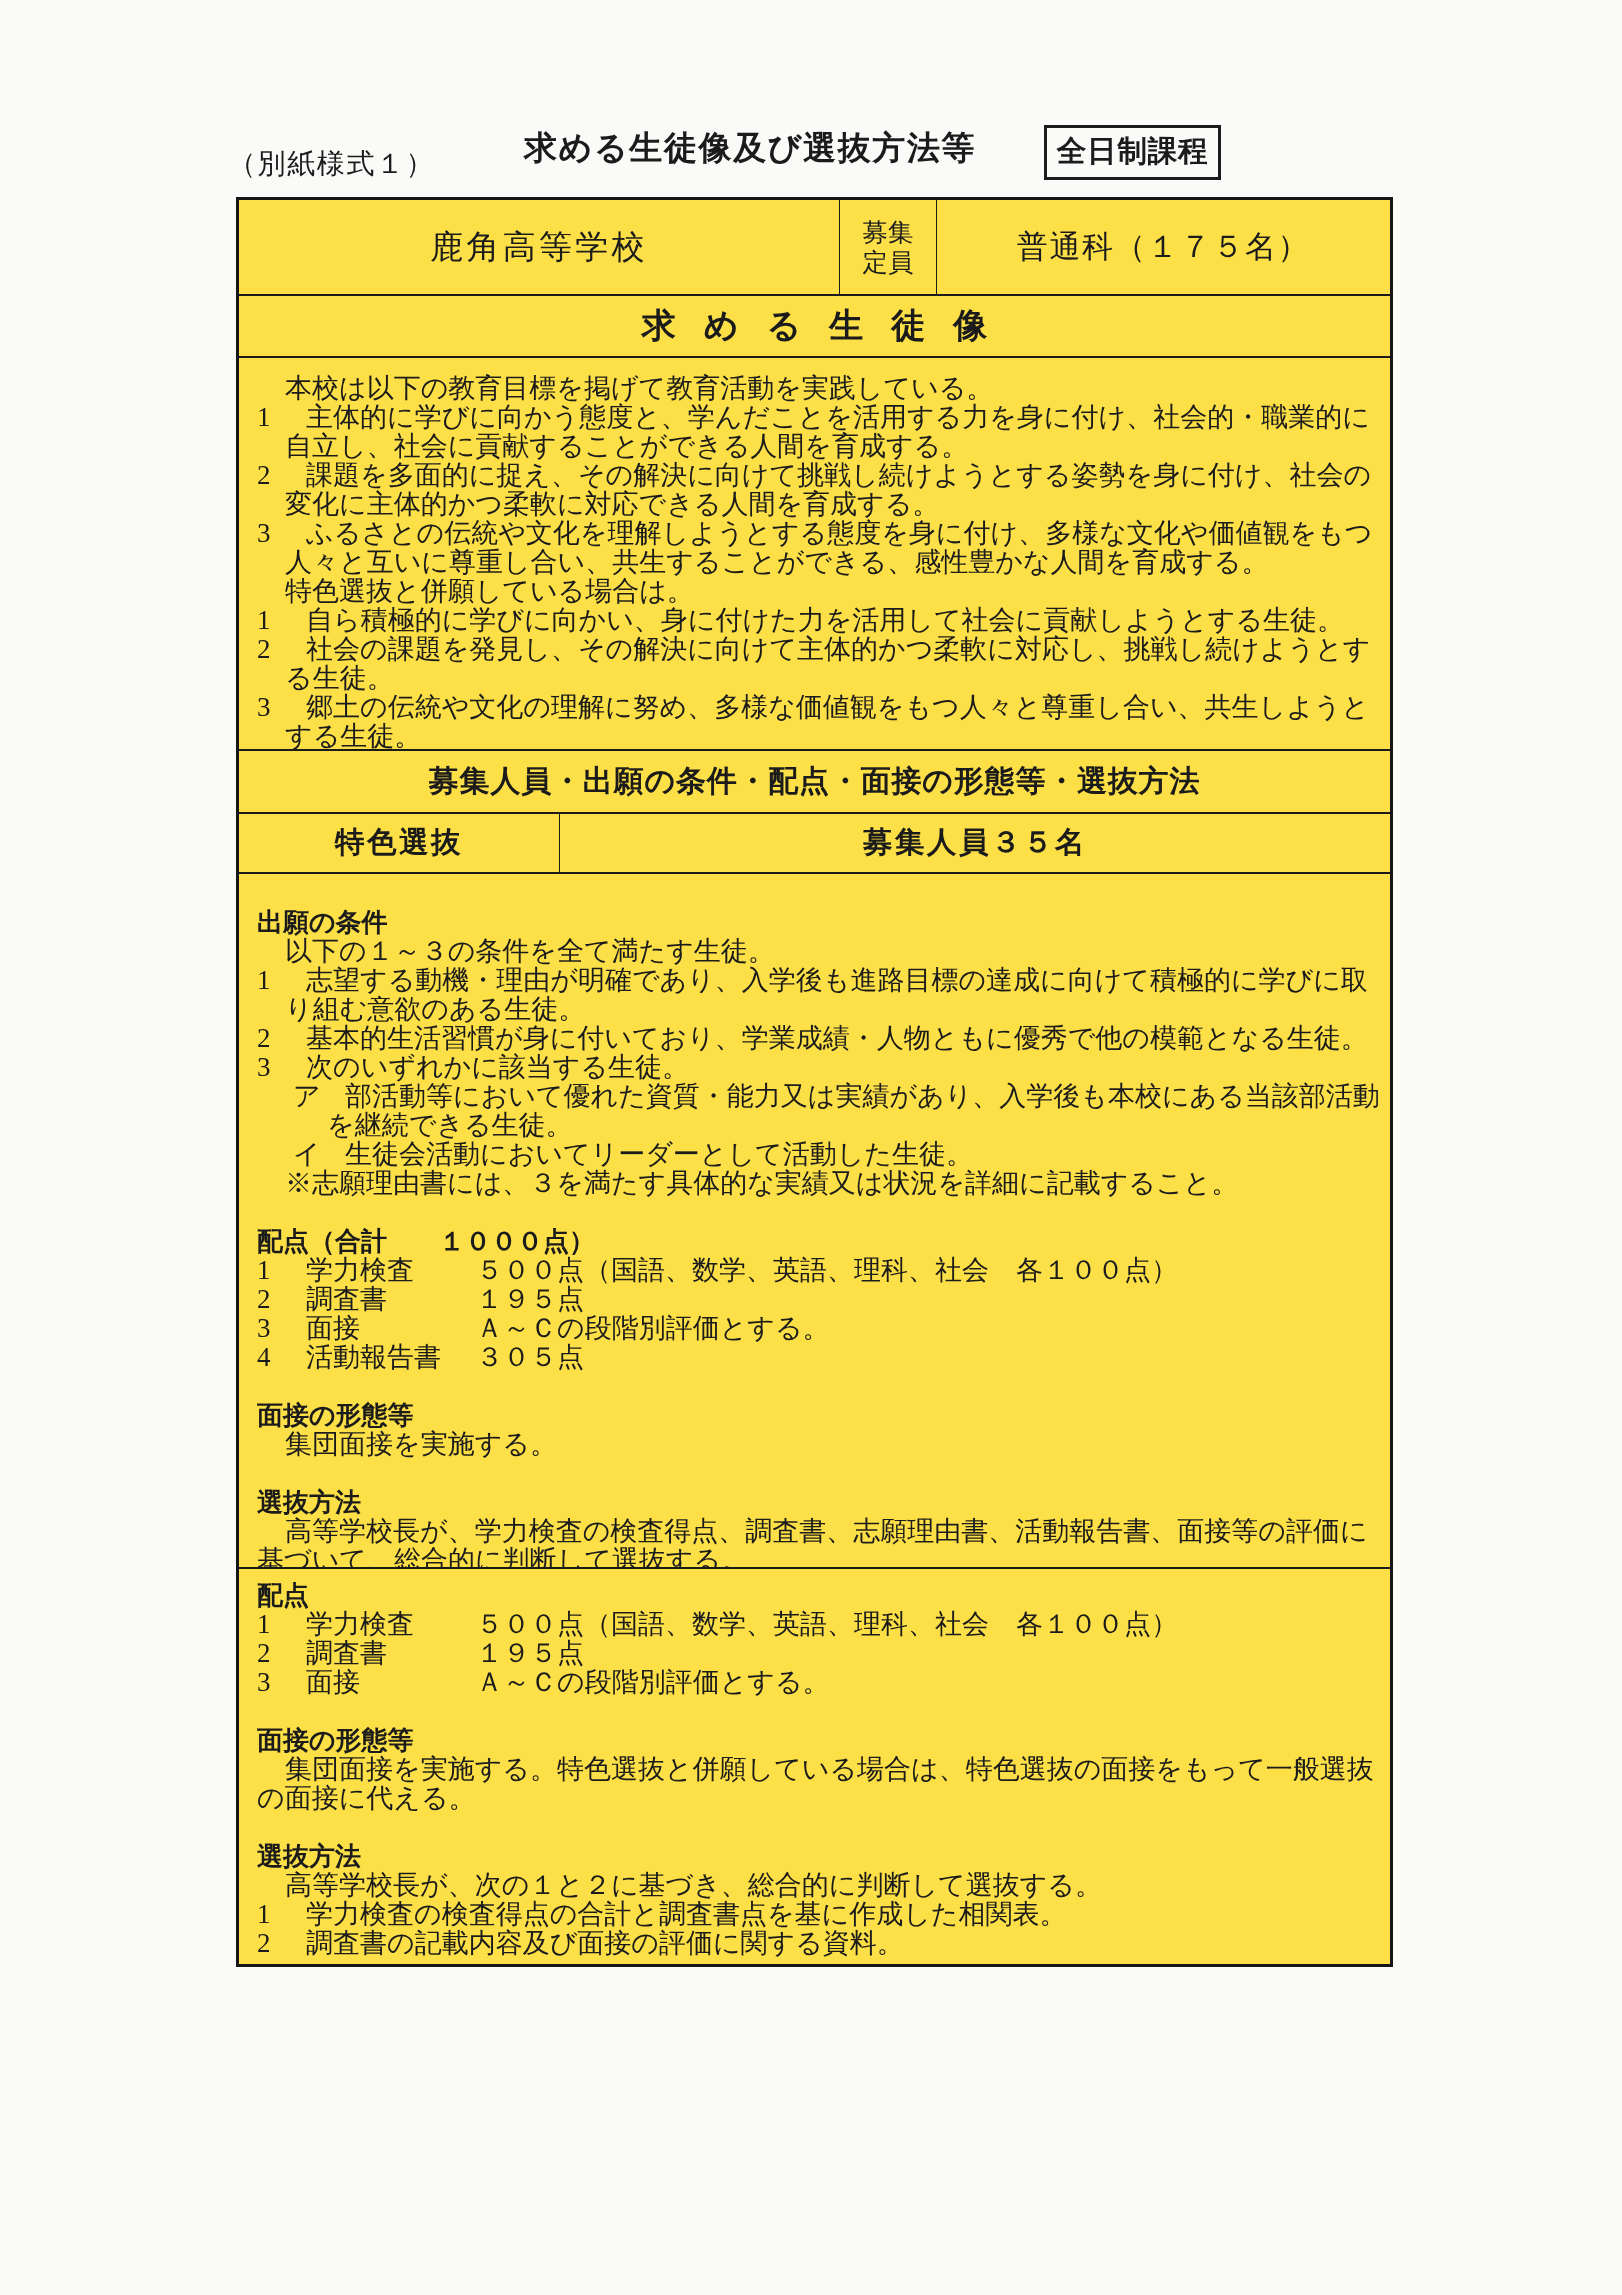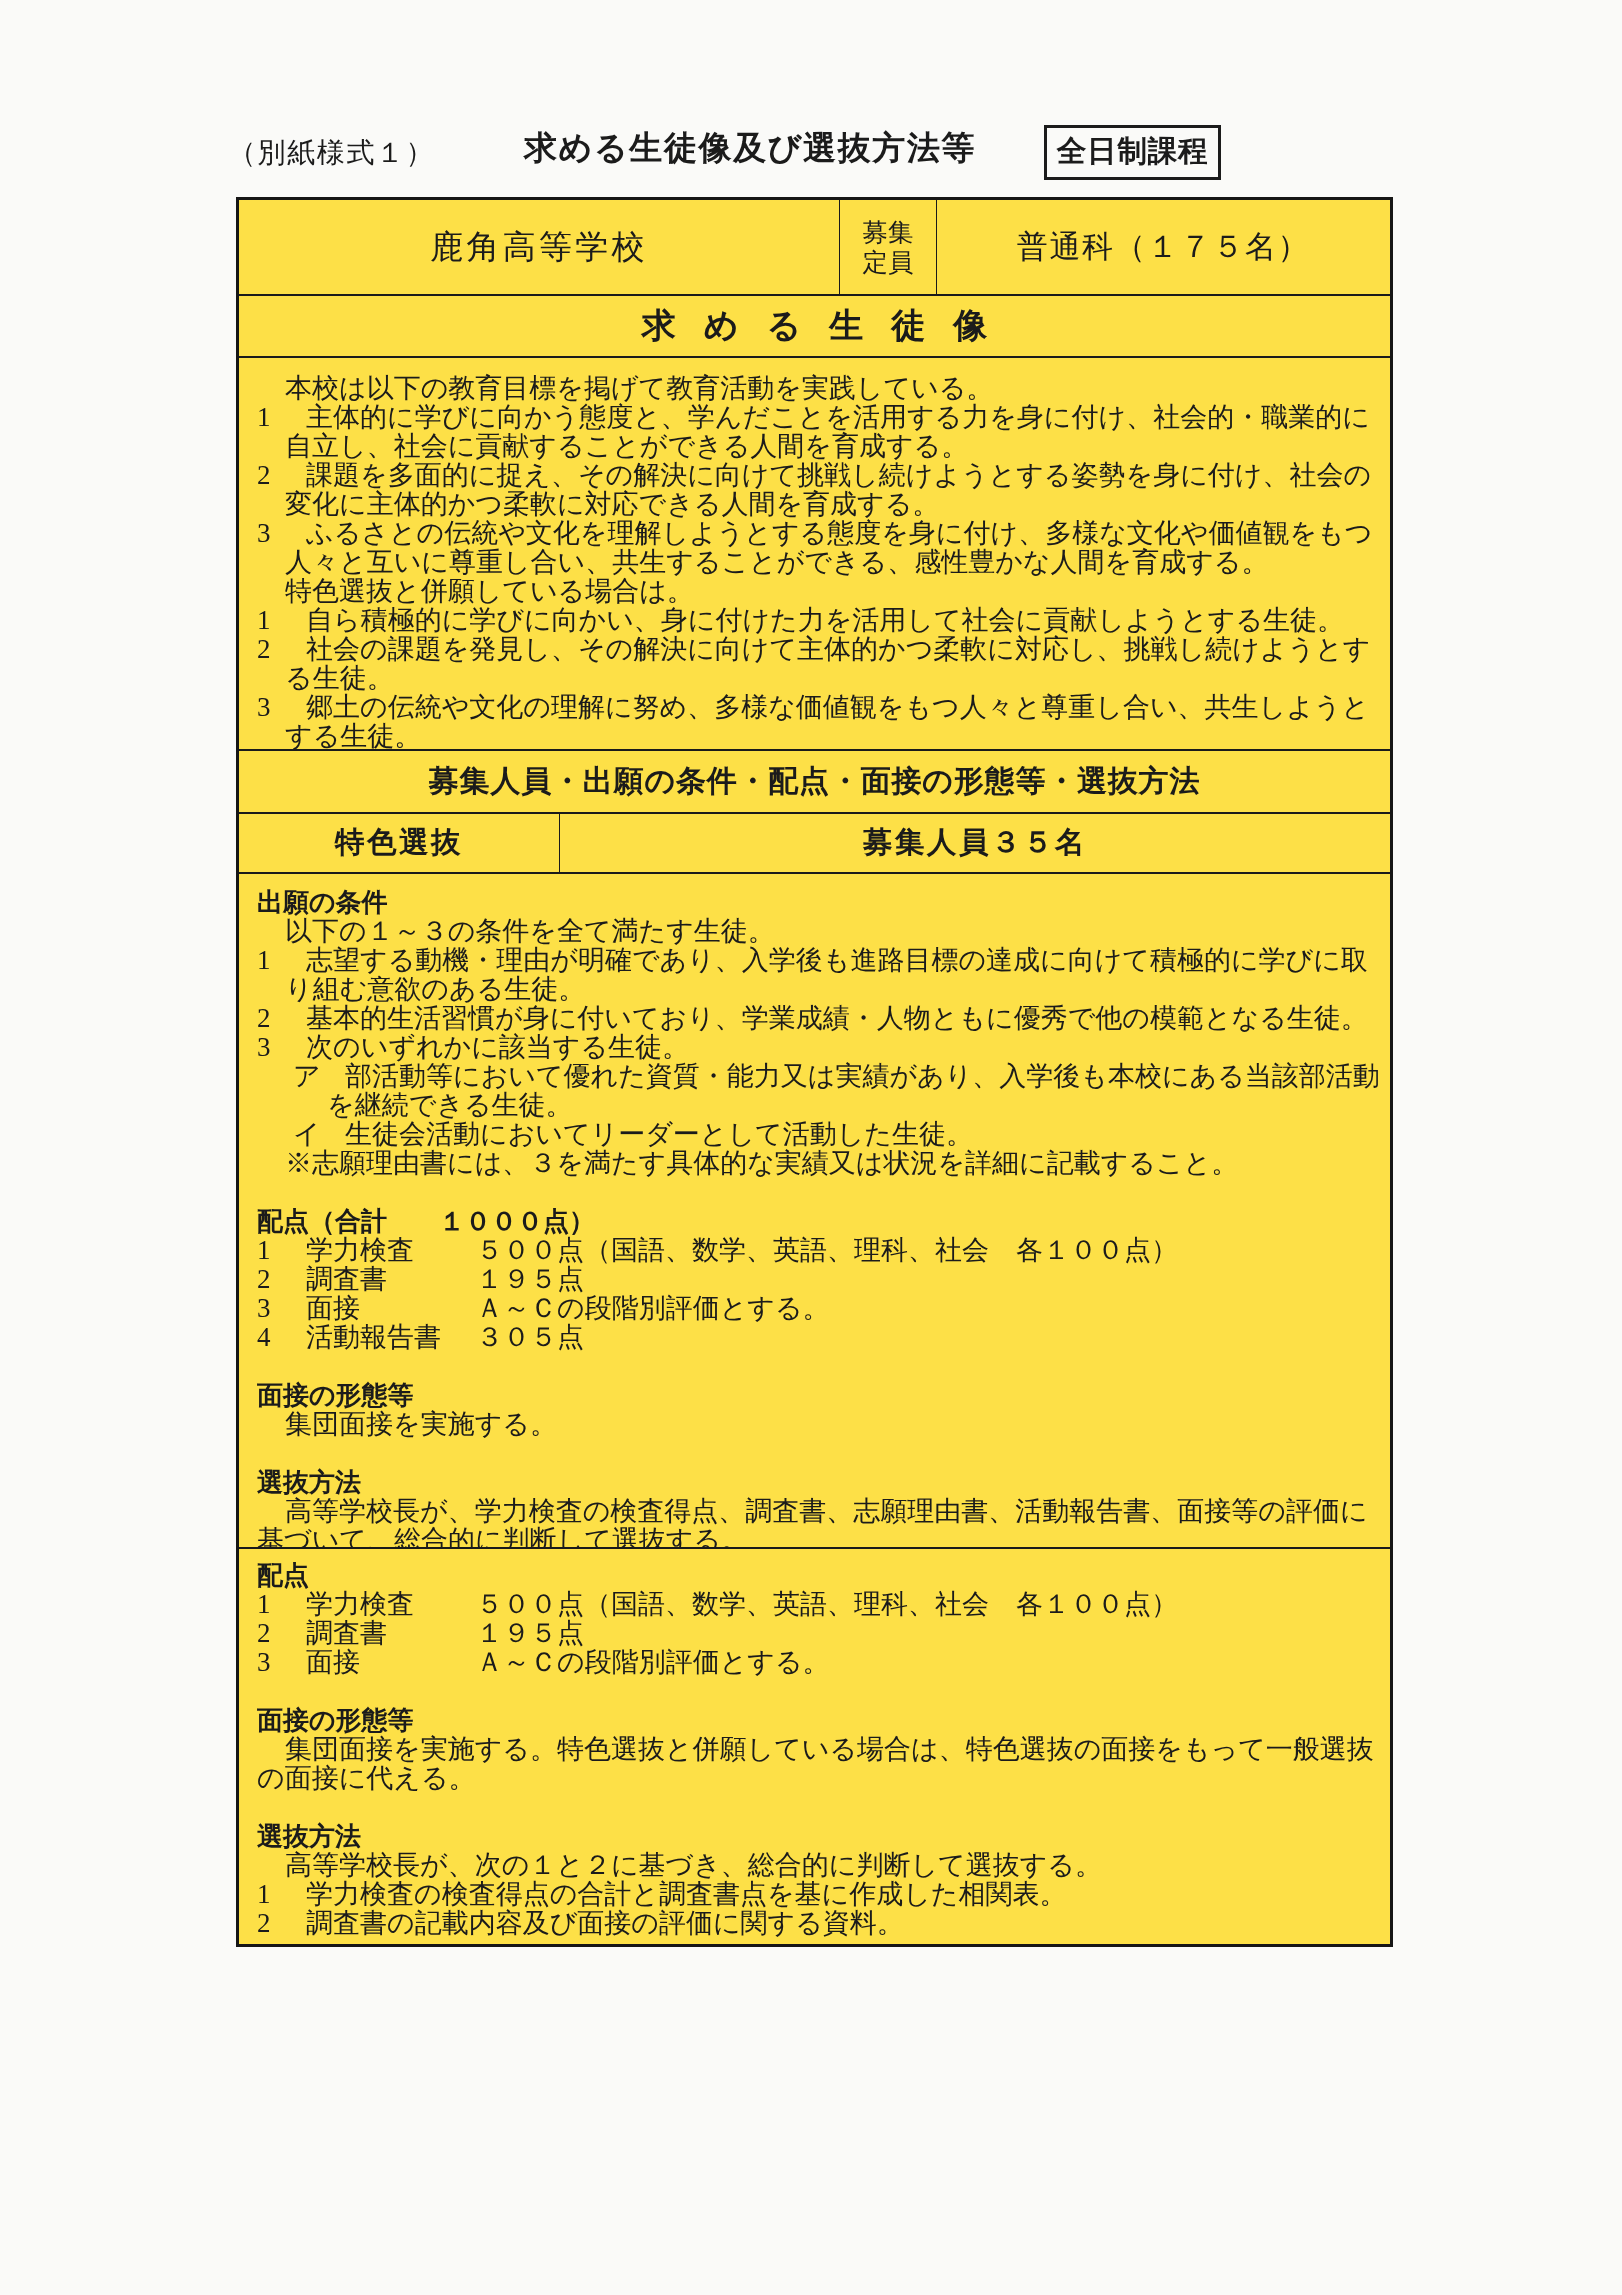--- a/index.html
+++ b/index.html
@@ -7,21 +7,21 @@
     width:1623px; height:2295px; position:relative;
     background:#f7f7f4;
     color:#1b1b1b;
     font-family:"Liberation Serif","DejaVu Serif",serif;
   }
   .page { position:absolute; inset:0; background:#fafaf8; }
 
   
   .doc-header { position:absolute; left:0; top:123px; width:100%; height:66px; }
   .form-label {
-    position:absolute; left:228px; top:11px;
+    position:absolute; left:228px; top:22px;
     font-family:Liberation Mono, monospace;
     font-size:28px; letter-spacing:1.6px;
   }
   .page-title {
     position:absolute; left:524px; top:3.3px;
     font-family:"Liberation Sans","DejaVu Sans",sans-serif;
     font-weight:700; font-size:33px; letter-spacing:1.6px;
   }
   .course-badge {
     position:absolute; left:1044px; top:1.6px;
@@ -67,21 +67,21 @@
   
   .r-select { height:60px; display:flex; }
   .c-sel-label { width:321px; border-right:1.6px solid #1a1a1a;
     font-family:Liberation Mono, monospace; font-weight:700; font-size:29.5px; letter-spacing:2.5px; }
   .c-sel-cap { flex:1;
     font-family:"Liberation Sans","DejaVu Sans",sans-serif; font-weight:700; font-size:29.5px; letter-spacing:2.5px; }
 
   
   .r-text { padding:16.4px 14.8px 0 18px; overflow:hidden; }
   .r-ideal-text { height:393px; }
-  .r-tokushoku  { height:675px; padding-top:14px; }
+  .r-tokushoku  { height:675px; padding-top:14px;margin-top:20px; }
   .r-ippan      { height:395px; padding-top:12.3px; }
 
   .line { font-size:27px; line-height:29px; min-height:29px; white-space:pre; }
   .line .num  { display:inline-block; width:49px; }
   .line.p1   { padding-left:28px; }
   .line.c1   { padding-left:28px; }
   .line.sub  { padding-left:36px; }
   .line.sub .num { width:52px; }
   .line.subc { padding-left:70px; }
   .line.gap  { height:29px; }

